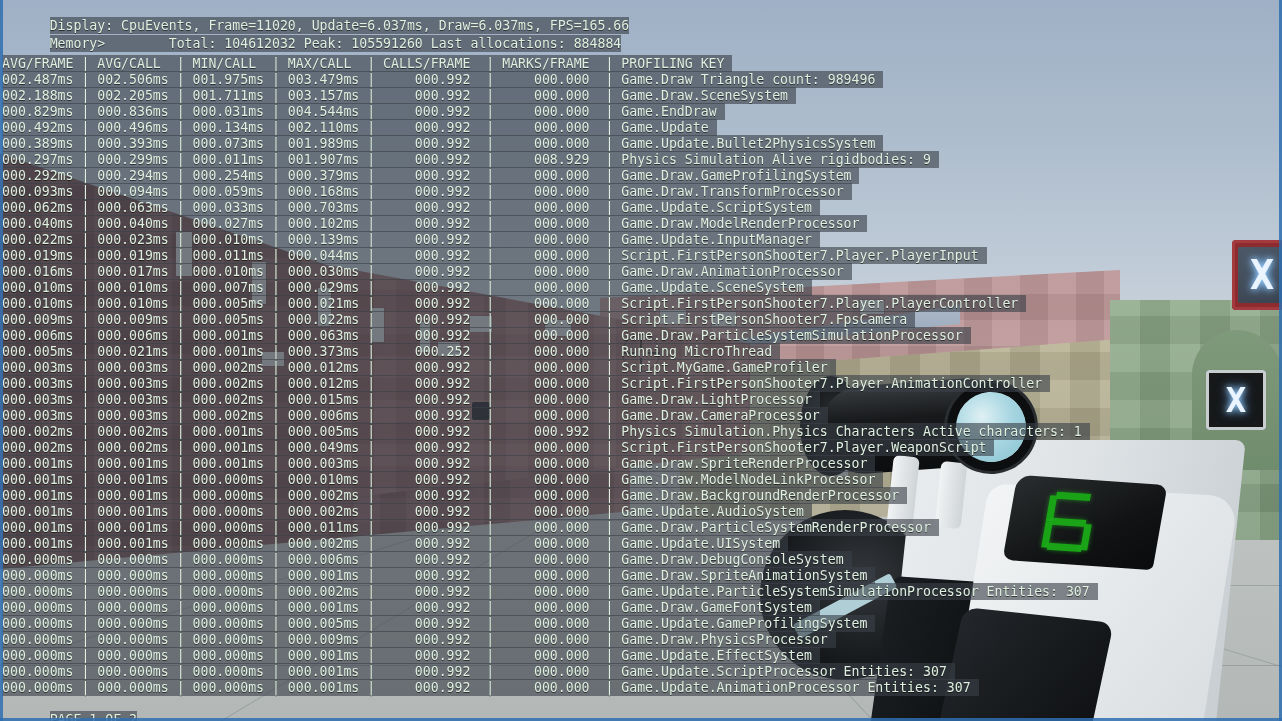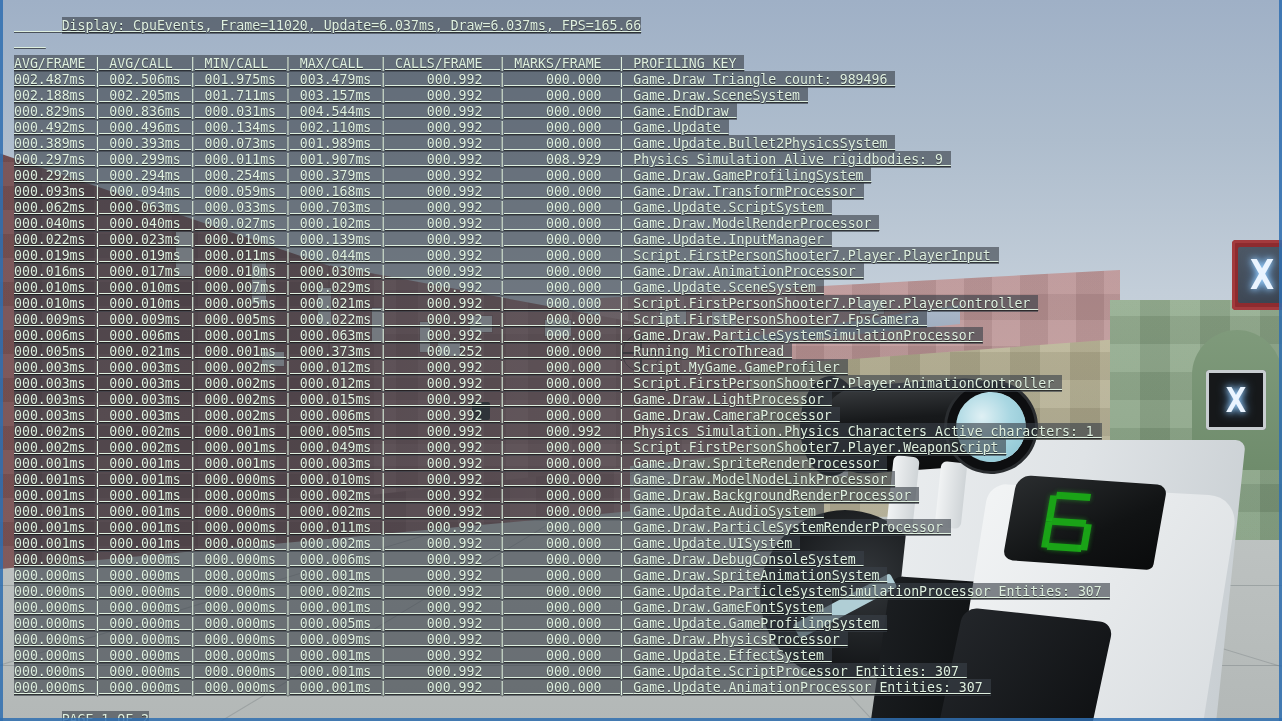--- a/index.html
+++ b/index.html
@@ -193,22 +193,21 @@
     font-size:13.2px;
     line-height:16px;
     letter-spacing:0px;
     color:#dff0e0;
     text-shadow:0 1px 0 rgba(0,0,0,.55);
     white-space:pre;
   }
   #overlay .line {
     display:block;
     height:16px;
-    padding-left:14px;
-    text-decoration:underline;
+    padding-left:2px;
   }
   #overlay .line > span.cell {
     background:rgba(58,64,72,.62);
     padding:1px 0 1px 0;
   }
   .hdr-line > span.cell { background:rgba(58,64,72,.66); }
 
   #footer-line { position:absolute; left:0; top:696px; }
 
   
@@ -305,20 +304,23 @@
     <div class="ch" style="left:-1px;  top:-18px; width:2px; height:13px"></div>
     <div class="ch" style="left:-1px;  top:5px;   width:2px; height:13px"></div>
   </div>
 
   <div id="overlay">
 
     <div class="line" style="position:absolute; left:0; top:2px;">
       <span class="cell">Display: CpuEvents, Frame=11020, Update=6.037ms, Draw=6.037ms, FPS=165.66</span>
     </div>
 
+    <div class="line" style="position:absolute; left:0; top:20px;">
+      <span class="cell">Memory&gt;        Total: 104612032 Peak: 105591260 Last allocations: 884884</span>
+    </div>
 
 
     
     <div id="table" style="position:absolute; left:0; top:56px;"><div class="line hdr-line"><span class="cell">AVG/FRAME | AVG/CALL  | MIN/CALL  | MAX/CALL  | CALLS/FRAME  | MARKS/FRAME  | PROFILING KEY </span></div><div class="line"><span class="cell">002.487ms | 002.506ms | 001.975ms | 003.479ms |     000.992  |     000.000  | </span><span class="cell">Game.Draw Triangle count: 989496 </span></div><div class="line"><span class="cell">002.188ms | 002.205ms | 001.711ms | 003.157ms |     000.992  |     000.000  | </span><span class="cell">Game.Draw.SceneSystem </span></div><div class="line"><span class="cell">000.829ms | 000.836ms | 000.031ms | 004.544ms |     000.992  |     000.000  | </span><span class="cell">Game.EndDraw </span></div><div class="line"><span class="cell">000.492ms | 000.496ms | 000.134ms | 002.110ms |     000.992  |     000.000  | </span><span class="cell">Game.Update </span></div><div class="line"><span class="cell">000.389ms | 000.393ms | 000.073ms | 001.989ms |     000.992  |     000.000  | </span><span class="cell">Game.Update.Bullet2PhysicsSystem </span></div><div class="line"><span class="cell">000.297ms | 000.299ms | 000.011ms | 001.907ms |     000.992  |     008.929  | </span><span class="cell">Physics Simulation Alive rigidbodies: 9 </span></div><div class="line"><span class="cell">000.292ms | 000.294ms | 000.254ms | 000.379ms |     000.992  |     000.000  | </span><span class="cell">Game.Draw.GameProfilingSystem </span></div><div class="line"><span class="cell">000.093ms | 000.094ms | 000.059ms | 000.168ms |     000.992  |     000.000  | </span><span class="cell">Game.Draw.TransformProcessor </span></div><div class="line"><span class="cell">000.062ms | 000.063ms | 000.033ms | 000.703ms |     000.992  |     000.000  | </span><span class="cell">Game.Update.ScriptSystem </span></div><div class="line"><span class="cell">000.040ms | 000.040ms | 000.027ms | 000.102ms |     000.992  |     000.000  | </span><span class="cell">Game.Draw.ModelRenderProcessor </span></div><div class="line"><span class="cell">000.022ms | 000.023ms | 000.010ms | 000.139ms |     000.992  |     000.000  | </span><span class="cell">Game.Update.InputManager </span></div><div class="line"><span class="cell">000.019ms | 000.019ms | 000.011ms | 000.044ms |     000.992  |     000.000  | </span><span class="cell">Script.FirstPersonShooter7.Player.PlayerInput </span></div><div class="line"><span class="cell">000.016ms | 000.017ms | 000.010ms | 000.030ms |     000.992  |     000.000  | </span><span class="cell">Game.Draw.AnimationProcessor </span></div><div class="line"><span class="cell">000.010ms | 000.010ms | 000.007ms | 000.029ms |     000.992  |     000.000  | </span><span class="cell">Game.Update.SceneSystem </span></div><div class="line"><span class="cell">000.010ms | 000.010ms | 000.005ms | 000.021ms |     000.992  |     000.000  | </span><span class="cell">Script.FirstPersonShooter7.Player.PlayerController </span></div><div class="line"><span class="cell">000.009ms | 000.009ms | 000.005ms | 000.022ms |     000.992  |     000.000  | </span><span class="cell">Script.FirstPersonShooter7.FpsCamera </span></div><div class="line"><span class="cell">000.006ms | 000.006ms | 000.001ms | 000.063ms |     000.992  |     000.000  | </span><span class="cell">Game.Draw.ParticleSystemSimulationProcessor </span></div><div class="line"><span class="cell">000.005ms | 000.021ms | 000.001ms | 000.373ms |     000.252  |     000.000  | </span><span class="cell">Running MicroThread </span></div><div class="line"><span class="cell">000.003ms | 000.003ms | 000.002ms | 000.012ms |     000.992  |     000.000  | </span><span class="cell">Script.MyGame.GameProfiler </span></div><div class="line"><span class="cell">000.003ms | 000.003ms | 000.002ms | 000.012ms |     000.992  |     000.000  | </span><span class="cell">Script.FirstPersonShooter7.Player.AnimationController </span></div><div class="line"><span class="cell">000.003ms | 000.003ms | 000.002ms | 000.015ms |     000.992  |     000.000  | </span><span class="cell">Game.Draw.LightProcessor </span></div><div class="line"><span class="cell">000.003ms | 000.003ms | 000.002ms | 000.006ms |     000.992  |     000.000  | </span><span class="cell">Game.Draw.CameraProcessor </span></div><div class="line"><span class="cell">000.002ms | 000.002ms | 000.001ms | 000.005ms |     000.992  |     000.992  | </span><span class="cell">Physics Simulation.Physics Characters Active characters: 1 </span></div><div class="line"><span class="cell">000.002ms | 000.002ms | 000.001ms | 000.049ms |     000.992  |     000.000  | </span><span class="cell">Script.FirstPersonShooter7.Player.WeaponScript </span></div><div class="line"><span class="cell">000.001ms | 000.001ms | 000.001ms | 000.003ms |     000.992  |     000.000  | </span><span class="cell">Game.Draw.SpriteRenderProcessor </span></div><div class="line"><span class="cell">000.001ms | 000.001ms | 000.000ms | 000.010ms |     000.992  |     000.000  | </span><span class="cell">Game.Draw.ModelNodeLinkProcessor </span></div><div class="line"><span class="cell">000.001ms | 000.001ms | 000.000ms | 000.002ms |     000.992  |     000.000  | </span><span class="cell">Game.Draw.BackgroundRenderProcessor </span></div><div class="line"><span class="cell">000.001ms | 000.001ms | 000.000ms | 000.002ms |     000.992  |     000.000  | </span><span class="cell">Game.Update.AudioSystem </span></div><div class="line"><span class="cell">000.001ms | 000.001ms | 000.000ms | 000.011ms |     000.992  |     000.000  | </span><span class="cell">Game.Draw.ParticleSystemRenderProcessor </span></div><div class="line"><span class="cell">000.001ms | 000.001ms | 000.000ms | 000.002ms |     000.992  |     000.000  | </span><span class="cell">Game.Update.UISystem </span></div><div class="line"><span class="cell">000.000ms | 000.000ms | 000.000ms | 000.006ms |     000.992  |     000.000  | </span><span class="cell">Game.Draw.DebugConsoleSystem </span></div><div class="line"><span class="cell">000.000ms | 000.000ms | 000.000ms | 000.001ms |     000.992  |     000.000  | </span><span class="cell">Game.Draw.SpriteAnimationSystem </span></div><div class="line"><span class="cell">000.000ms | 000.000ms | 000.000ms | 000.002ms |     000.992  |     000.000  | </span><span class="cell">Game.Update.ParticleSystemSimulationProcessor Entities: 307 </span></div><div class="line"><span class="cell">000.000ms | 000.000ms | 000.000ms | 000.001ms |     000.992  |     000.000  | </span><span class="cell">Game.Draw.GameFontSystem </span></div><div class="line"><span class="cell">000.000ms | 000.000ms | 000.000ms | 000.005ms |     000.992  |     000.000  | </span><span class="cell">Game.Update.GameProfilingSystem </span></div><div class="line"><span class="cell">000.000ms | 000.000ms | 000.000ms | 000.009ms |     000.992  |     000.000  | </span><span class="cell">Game.Draw.PhysicsProcessor </span></div><div class="line"><span class="cell">000.000ms | 000.000ms | 000.000ms | 000.001ms |     000.992  |     000.000  | </span><span class="cell">Game.Update.EffectSystem </span></div><div class="line"><span class="cell">000.000ms | 000.000ms | 000.000ms | 000.001ms |     000.992  |     000.000  | </span><span class="cell">Game.Update.ScriptProcessor Entities: 307 </span></div><div class="line"><span class="cell">000.000ms | 000.000ms | 000.000ms | 000.001ms |     000.992  |     000.000  | </span><span class="cell">Game.Update.AnimationProcessor Entities: 307 </span></div></div>
 
     <div class="line" id="footer-line">
       <span class="cell">PAGE 1 OF 2</span>
     </div>
   </div>
 

